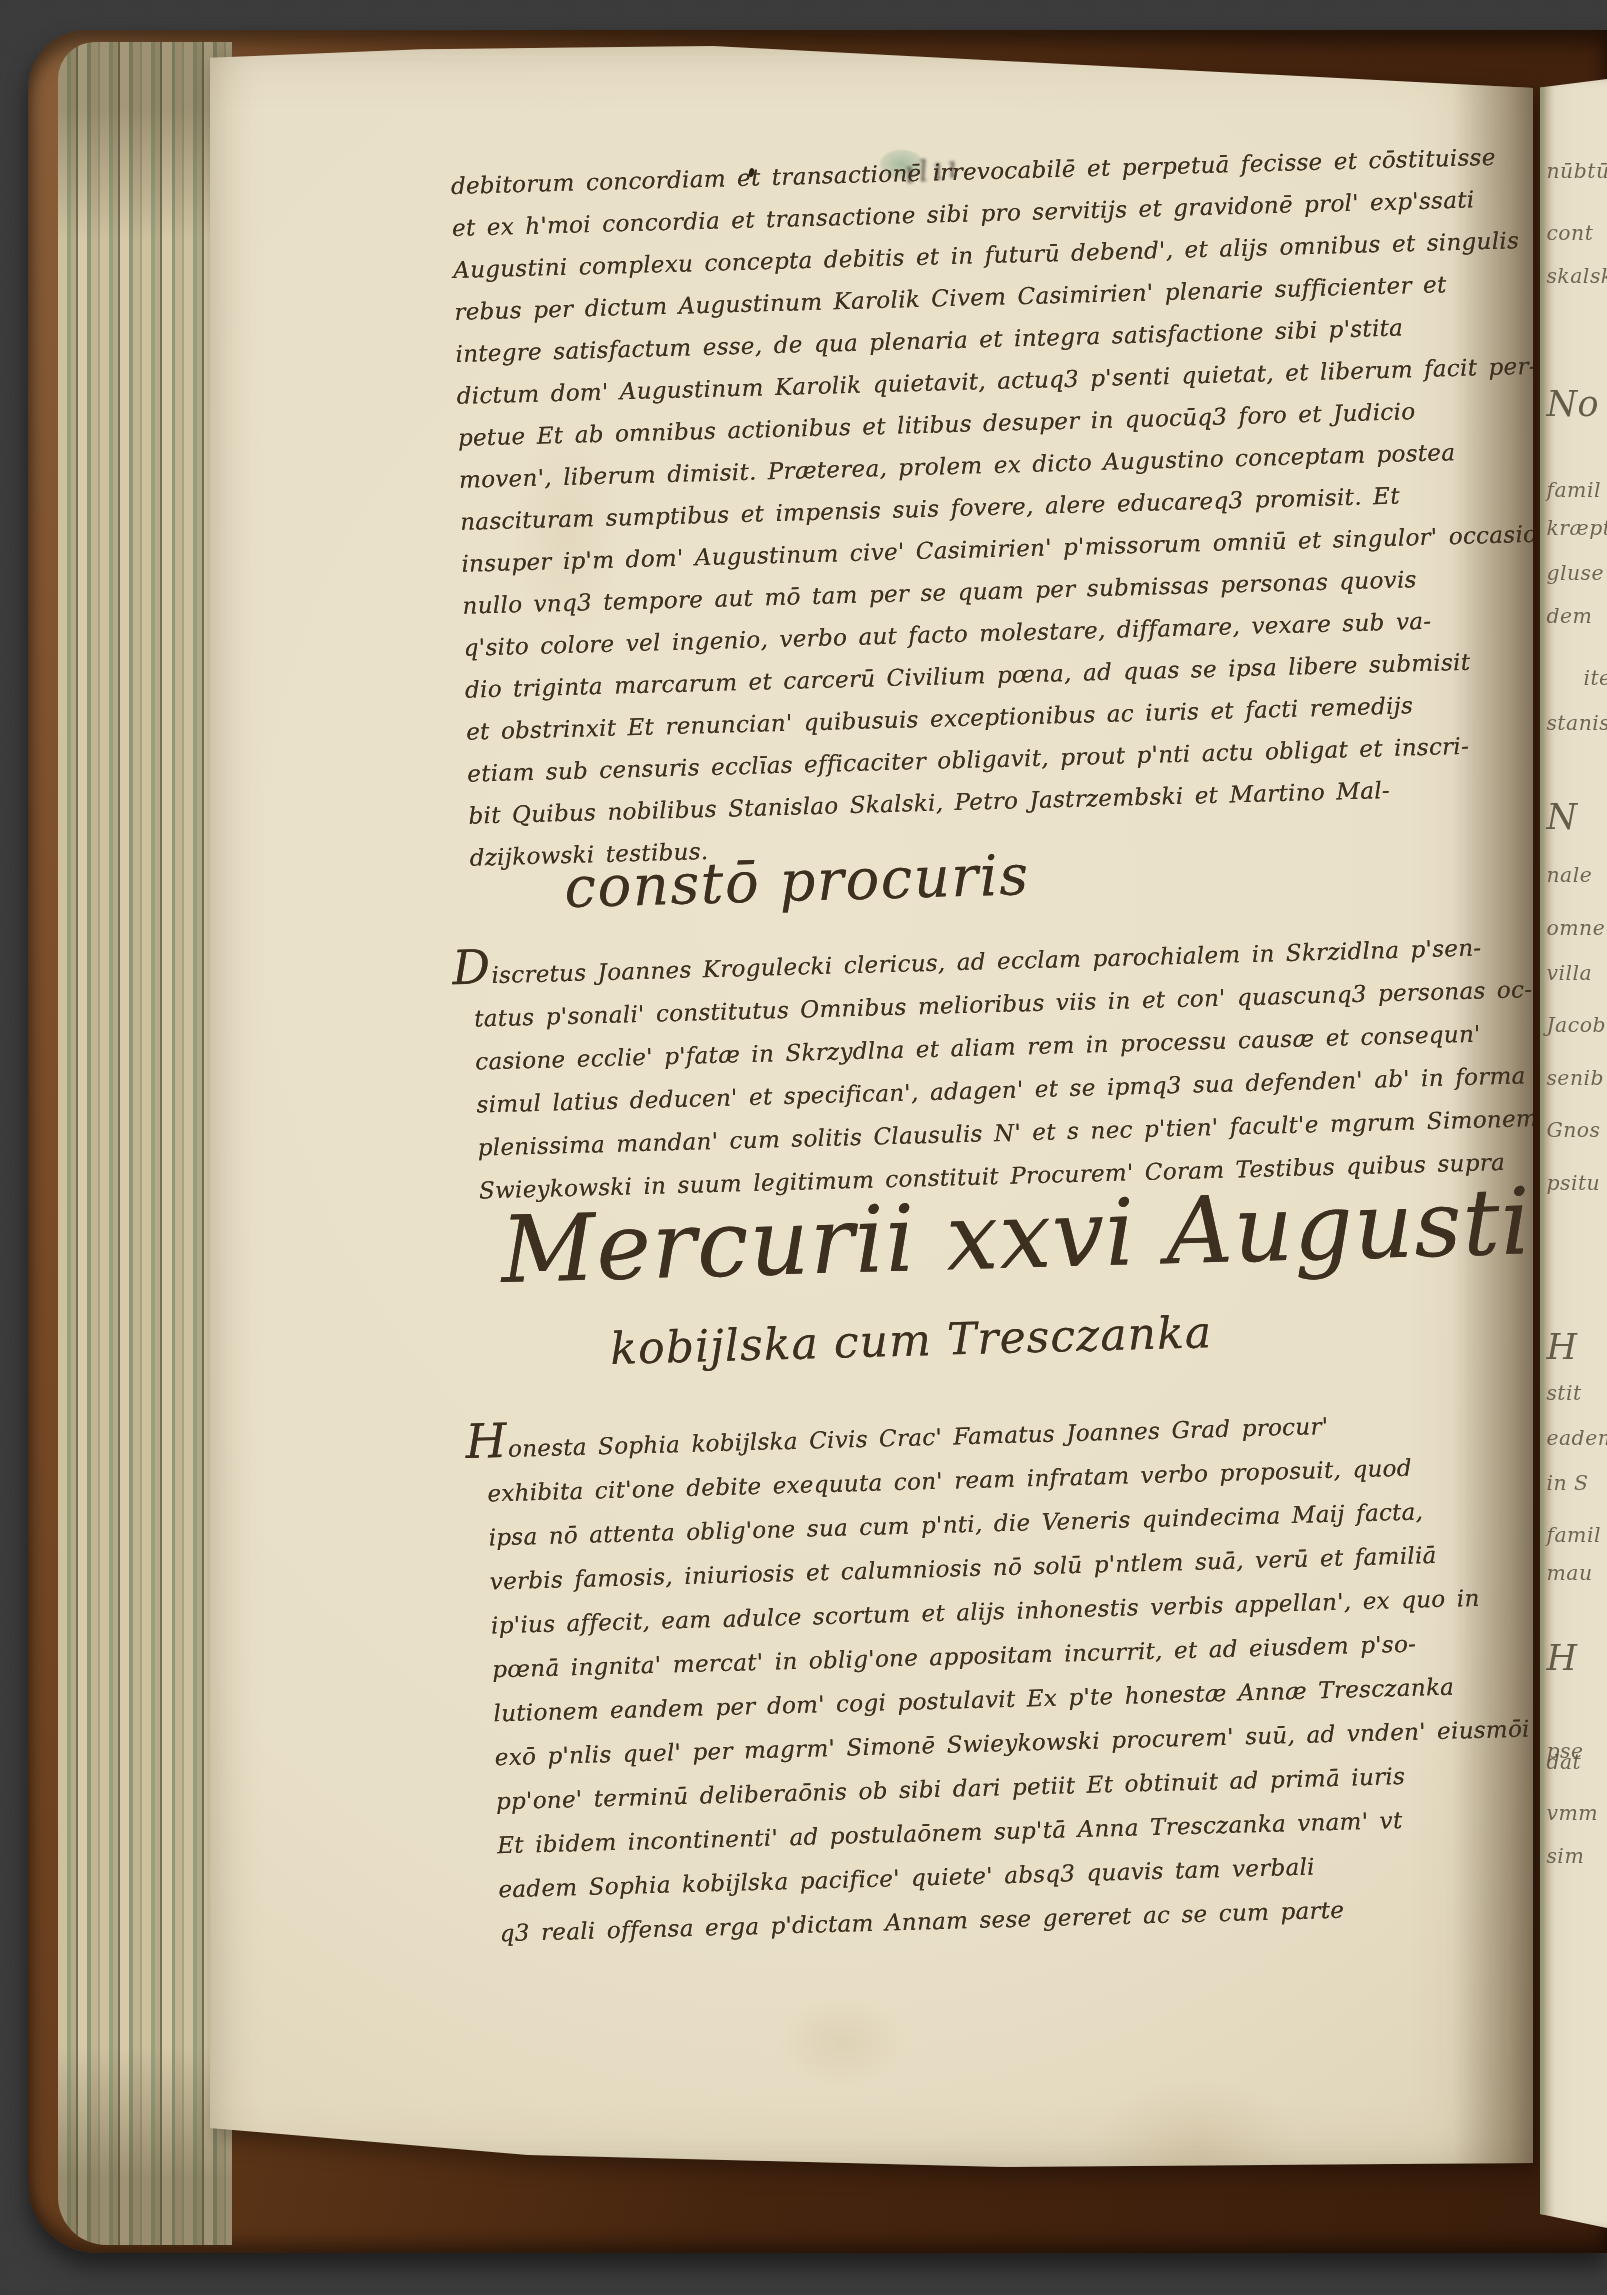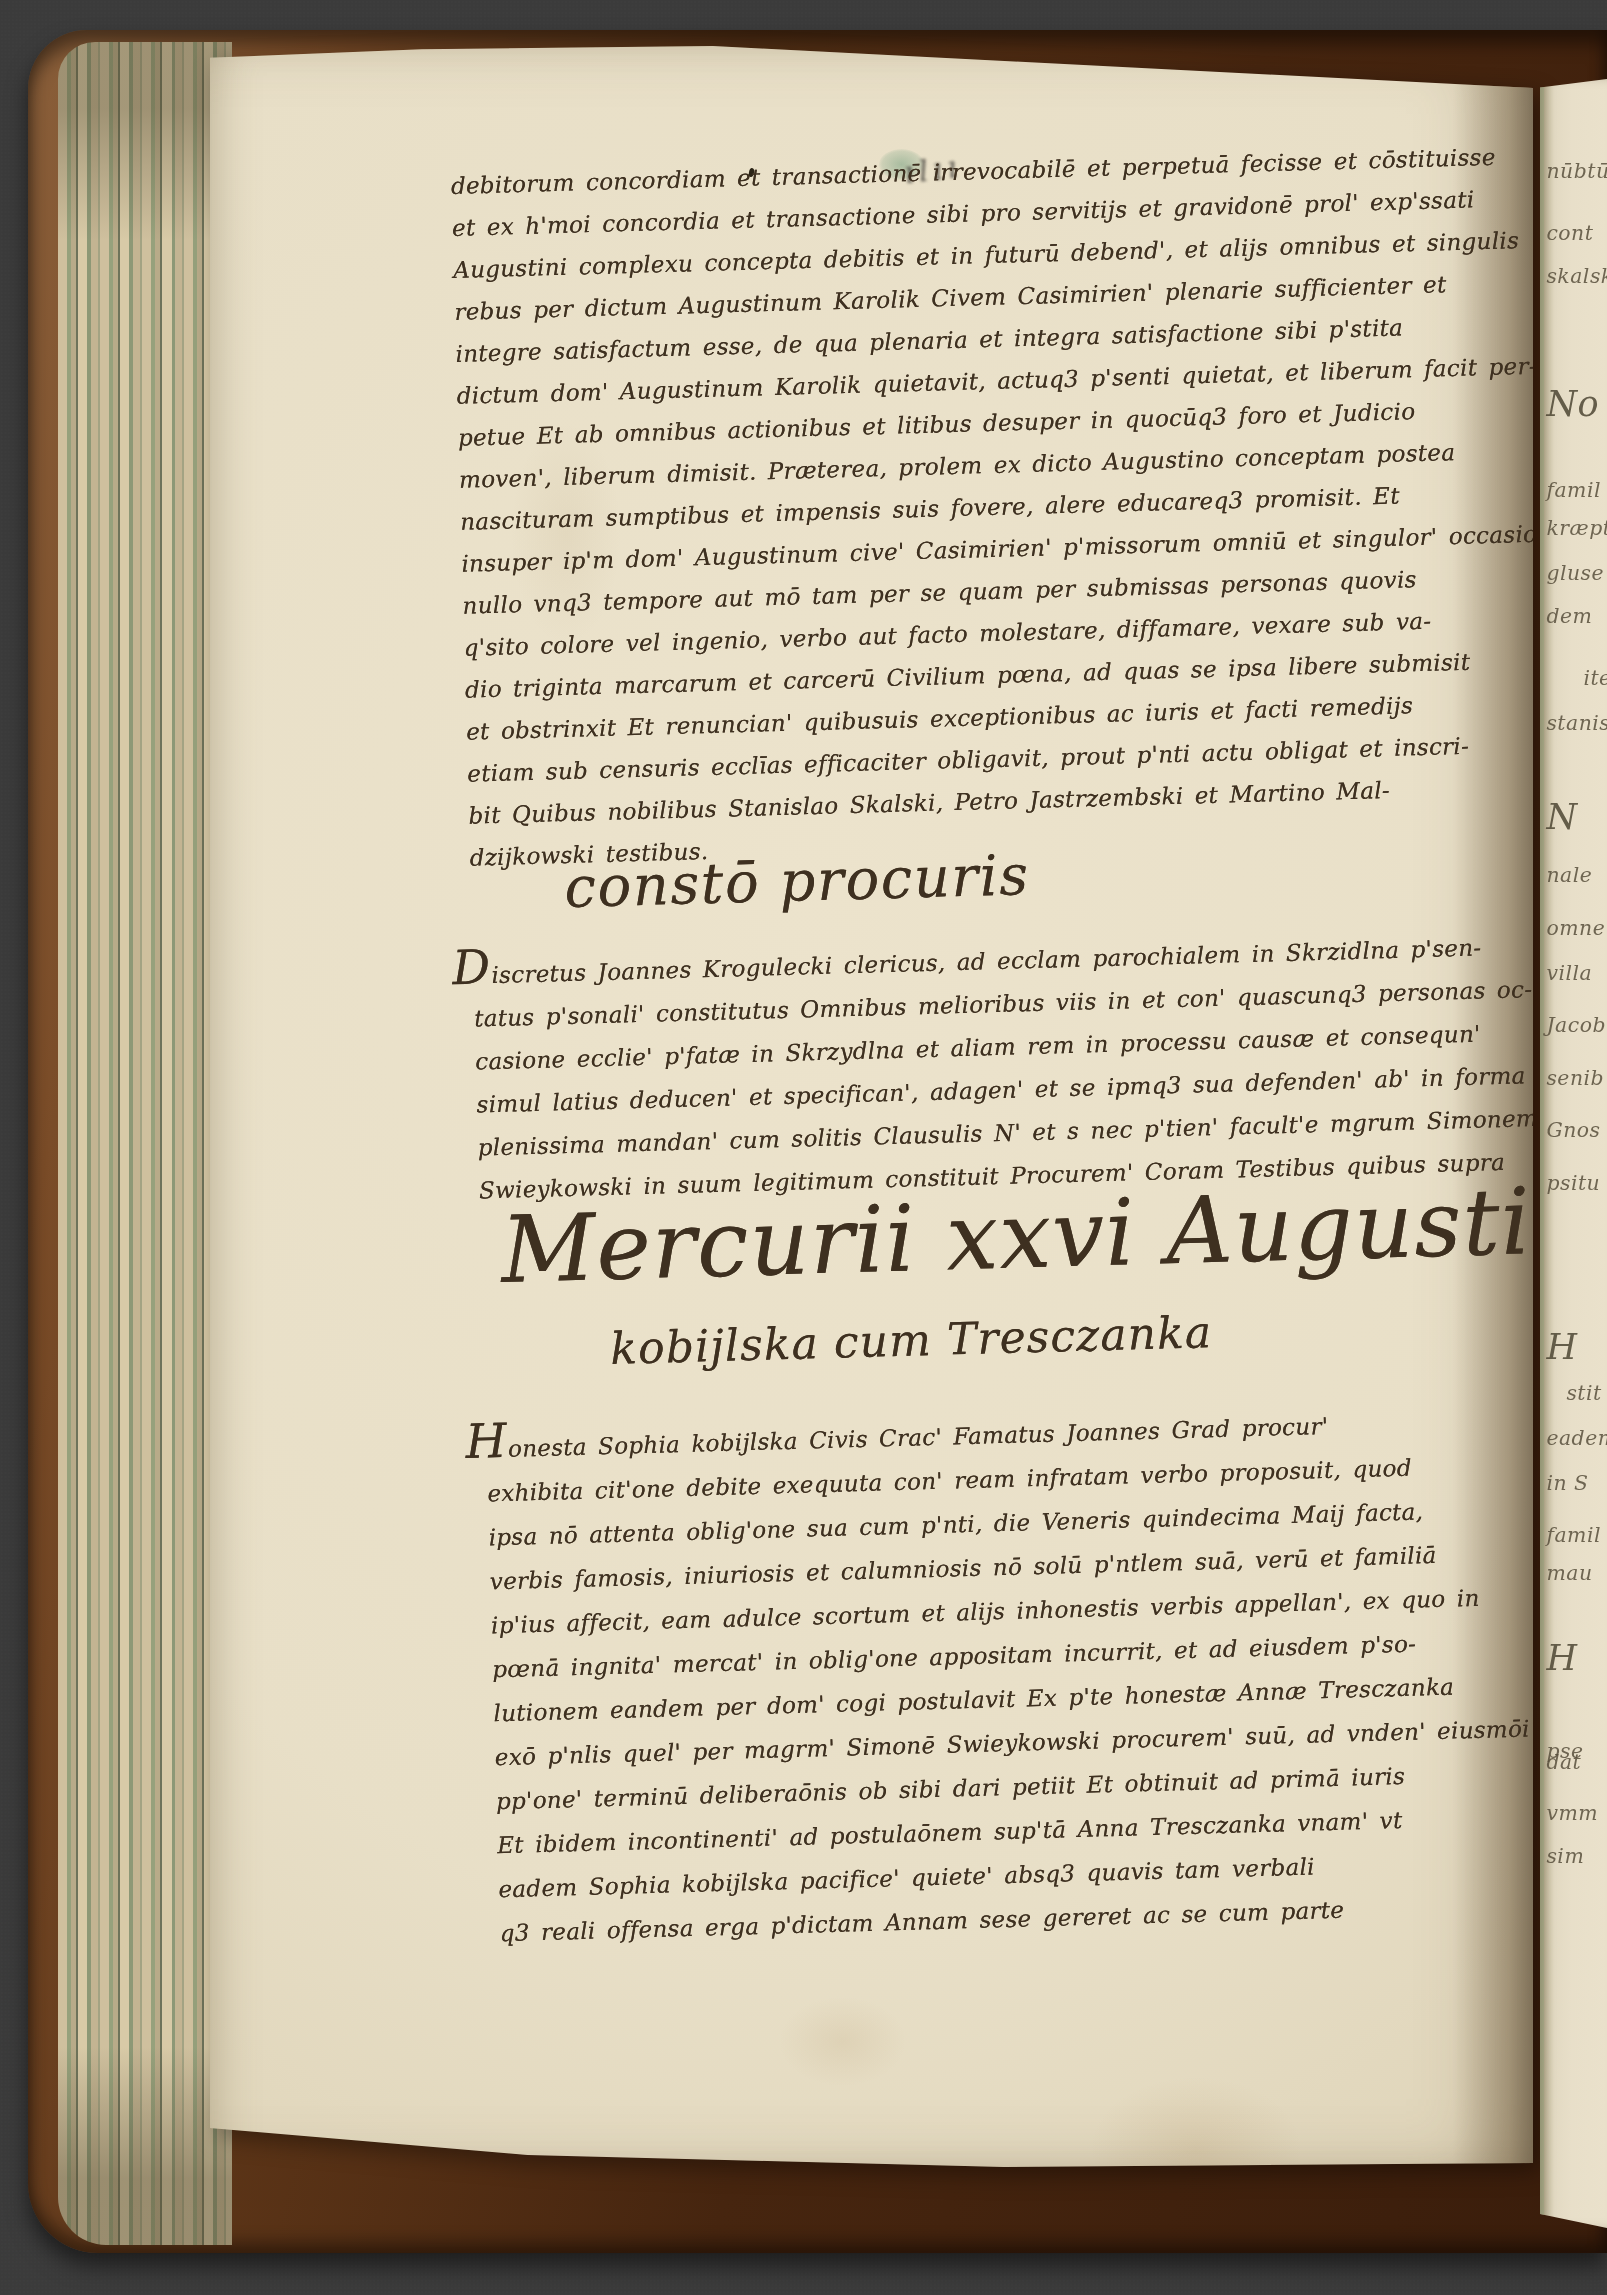--- a/index.html
+++ b/index.html
@@ -177,21 +177,21 @@
         <div class="fragment" style="top: 632px;">stanisl</div>
         <div class="fragment big" style="top: 718px;">N</div>
         <div class="fragment" style="top: 784px;">nale</div>
         <div class="fragment" style="top: 837px;">omne</div>
         <div class="fragment" style="top: 882px;">villa</div>
         <div class="fragment" style="top: 934px;">Jacob</div>
         <div class="fragment" style="top: 987px;">senib</div>
         <div class="fragment" style="top: 1039px;">Gnos</div>
         <div class="fragment" style="top: 1092px;">psitu</div>
         <div class="fragment big" style="top: 1248px;">H</div>
-        <div class="fragment" style="top: 1302px; padding-left: 20px;">stit</div>
+        <div class="fragment" style="top: 1302px;">stit</div>
         <div class="fragment" style="top: 1347px;">eadem</div>
         <div class="fragment" style="top: 1392px;">in S</div>
         <div class="fragment" style="top: 1444px;">famil</div>
         <div class="fragment" style="top: 1482px;">mau</div>
         <div class="fragment big" style="top: 1559px;">H</div>
         <div class="fragment" style="top: 1622px; margin-top: 38px;">pse</div>
         <div class="fragment" style="top: 1671px;">dat</div>
         <div class="fragment" style="top: 1722px;">vmm</div>
         <div class="fragment" style="top: 1765px;">sim</div>
       </div>

